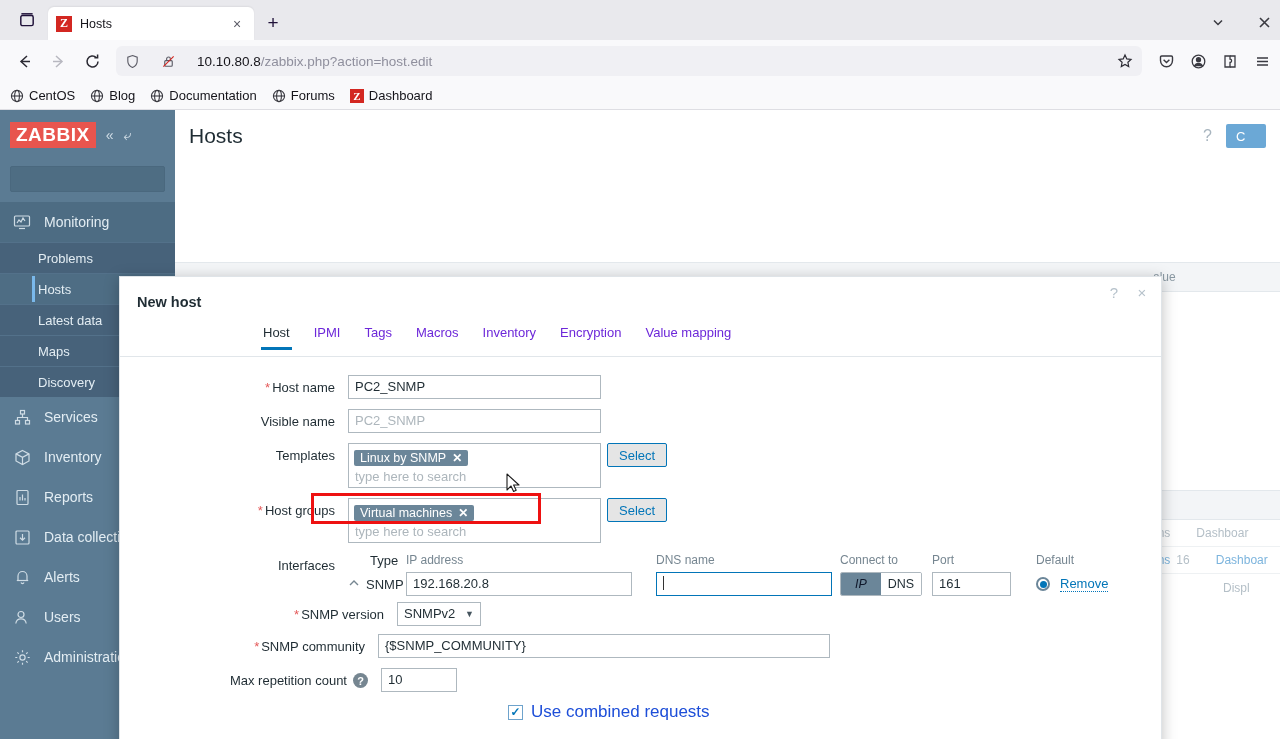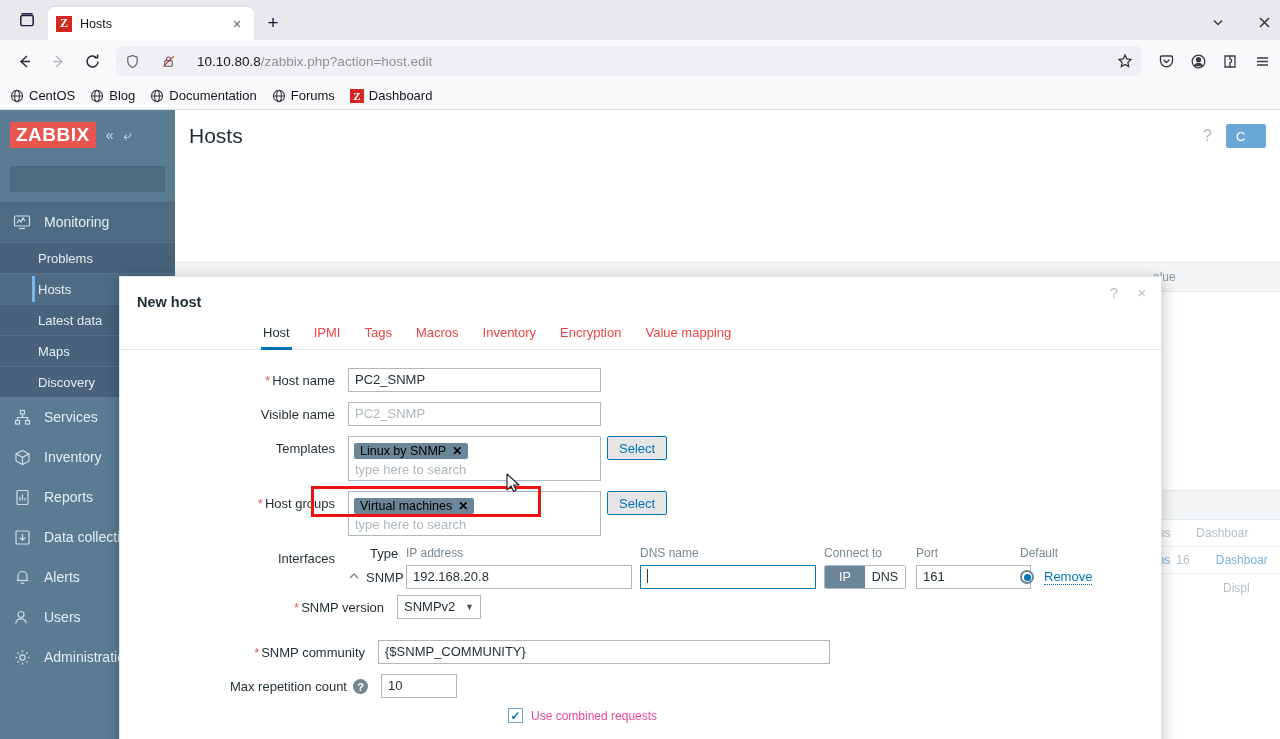--- a/index.html
+++ b/index.html
@@ -138,25 +138,25 @@
   }
   .modal-head {
     height: 42px; display: flex; align-items: center;
     padding: 8px 12px 0 17px; position: relative;
   }
   .modal-title { font-size: 14.5px; font-weight: bold; color: #1f2c33; }
   .modal-head-ctl { position: absolute; right: 10px; top: 6px; display: flex; gap: 10px; align-items: center; }
   .mh-ico { color: #b6c2cb; font-size: 15px; width: 18px; height:18px; display:flex;align-items:center;justify-content:center; }
 
   .tabs {
-    display: flex; gap: 0; padding: 0 12px 0 131px;
+    display: flex; gap: 0; padding: 0 12px 7px 131px;
     border-bottom: 1px solid #e1e6ea;
   }
   .tab-item {
-    font-size: 13px; color: #ef4444; padding: 6px 12px 9px 12px;
+    font-size: 13px; color: #6d28d9; padding: 6px 12px 9px 12px;
     position: relative; white-space: nowrap;
   }
   .tab-item.active { color: #1f2c33; }
   .tab-item.active::after {
     content: ''; position: absolute; left: 10px; right: 10px; bottom: -1px;
     height: 3px; background: #0275b8;
   }
 
   .modal-body { flex: 1; padding: 18px 0 0 0; overflow: hidden; position: relative; }
 
@@ -173,48 +173,48 @@
     font-family: "Liberation Sans", sans-serif;
   }
   .inp.ph { color: #adb6bc; }
 
   .multiselect {
     width: 253px; border: 1px solid #aeb8bf; background: #fff;
     padding: 4px 5px 3px 5px; min-height: 40px;
   }
   .chip {
     display: inline-flex; align-items: center; gap: 6px;
-    background: #6b8699; color: #000000; font-size: 12.5px;
+    background: #6b8699; color: #ffffff; font-size: 12.5px;
     padding: 1px 6px; border-radius: 2px; margin-bottom: 3px;
   }
   .chip-x { font-size: 12px; font-weight: bold; }
   .ms-ph { font-size: 13px; color: #adb6bc; padding-left: 1px; }
   .select-btn {
     height: 24px; border: 1px solid #0275b8; color: #0275b8; background: #e5e5e5;
     font-size: 13px; padding: 0 11px; display: flex; align-items: center;
     margin-left: 6px; border-radius: 2px; flex: none;
   }
 
   
   .iface-head {
     display: flex; font-size: 12px; color: #768691; padding-left: 0; margin-bottom: 4px;
   }
   .iface-row { display: flex; align-items: center; position: relative; }
 
   .col-type { width: 58px; font-size: 13px; color: #1f2c33; display:flex; align-items:center; gap:6px; }
   .col-ip { width: 230px; }
-  .col-dns { width: 178px; margin-left: 4px; }
+  .col-dns { width: 178px; margin-left: 20px; }
   .col-conn { width: 86px; margin-left: 6px; }
   .col-port { width: 96px; margin-left: 6px; }
   .col-def { width: 110px; margin-left: 8px; }
 
   .toggle { display: flex; border: 1px solid #aeb8bf; height: 24px; border-radius: 2px; overflow: hidden; width: 82px;}
   .toggle > div { flex: 1; display: flex; align-items: center; justify-content: center;
     font-size: 12.5px; color: #1f2c33; background: #fff; }
-  .toggle > div.on { background: #6b8699; color: #ffffff; }
+  .toggle > div.on { background: #6b8699; color: #0f172a; font-style: italic; }
 
   .radio-on {
     width: 14px; height: 14px; border-radius: 50%; border: 2px solid #6b8699;
     background: #fff; display: inline-flex; align-items: center; justify-content: center;
   }
   .radio-on i { width: 7px; height: 7px; background: #0275b8; border-radius: 50%; display:block; }
   .rm-link { color: #0275b8; font-size: 13px; border-bottom: 1px dotted #0275b8; }
 
   .sel {
     height: 24px; border: 1px solid #aeb8bf; background: #fff; font-size: 13px;
@@ -598,33 +598,33 @@
               <span class="col-dns">
                 <span class="inp" style="width:176px;display:block;border-color:#0275b8;border-width:1px;"><span style="border-left:1px solid #333;display:inline-block;height:14px;vertical-align:-2px;"></span></span>
               </span>
               <span class="col-conn">
                 <span class="toggle">
                   <div class="on">IP</div>
                   <div>DNS</div>
                 </span>
               </span>
               <span class="col-port">
-                <span class="inp" style="width:115px;display:block">161</span>
+                <span class="inp" style="width:79px;display:block">161</span>
               </span>
               <span class="col-def" style="display:flex;align-items:center;gap:10px">
                 <span class="radio-on">
                     <i></i>
                   </span>
                 <span class="rm-link">Remove</span>
               </span>
             </div>
           </div>
         </div>
 
-        <div class="frow" style="margin-bottom:21px;margin-top:6px">
+        <div class="frow" style="margin-bottom:8px;margin-top:6px">
           <div class="flabel" style="width:277px">
             <span class="req">*</span><span>SNMP version</span>
           </div>
           <div class="sel">
             <span>SNMPv2</span>
             <span class="sel-arrow">▼</span>
           </div>
         </div>
 
         <div class="frow" style="margin-bottom:10px">
@@ -639,21 +639,21 @@
             <span>Max repetition count</span>
             <span class="helpicon">?</span>
           </div>
           <div class="inp" style="width:76px;margin-left:13px">10</div>
         </div>
 
         <div class="frow" style="margin-bottom:14px">
           <div class="flabel" style="width:388px;padding-right:0"></div>
           <div style="display:flex;align-items:center;gap:8px;margin-left:0">
             <span class="cbox">✓</span>
-            <span style="font-size:12px;color:#ec4899">Use combined requests</span>
+            <span style="font-size:17px;color:#1d4ed8">Use combined requests</span>
           </div>
         </div>
 
         <div class="frow">
           <div class="flabel" style="width:241px;padding-right:0"></div>
           <div class="link">Add</div>
         </div>
 
         <div class="annot" style="left:191px; top:136px; width:230px; height:31px;"></div>
       </div>

